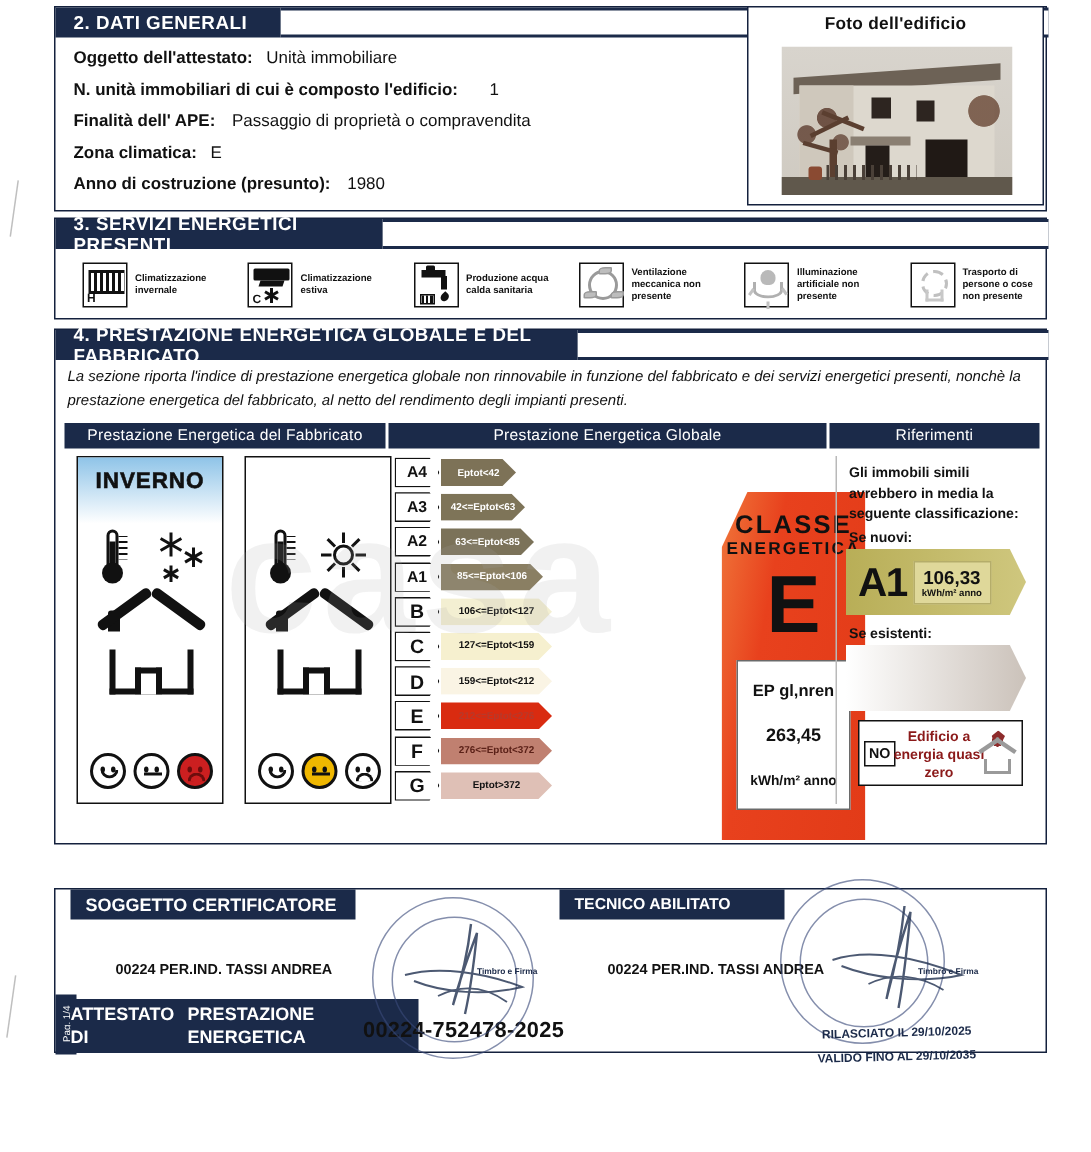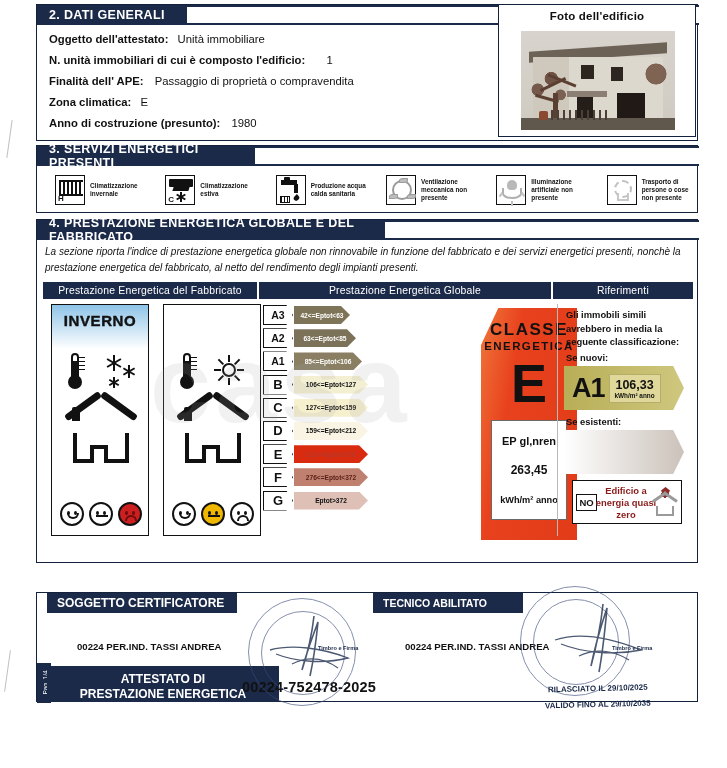--- a/index.html
+++ b/index.html
@@ -172,21 +172,21 @@
             border:1.6px solid #111; display:flex; align-items:center; justify-content:center;
             font-size:13px; font-weight:bold;
             clip-path:polygon(0 0, 78% 0, 100% 50%, 78% 100%, 0 100%); }
   .sbadge.small { font-size:10.5px; }
   .sarrow { position:absolute; left:31px; top:2px; height:18px;
             display:flex; align-items:center; justify-content:center;
             font-size:6.6px; font-weight:bold; color:#fff;
             clip-path:polygon(0 0, calc(100% - 9px) 0, 100% 50%, calc(100% - 9px) 100%, 0 100%); }
 
   
-  #classarrow { position:absolute; left:444px; top:88px; width:96px; height:232px;
+  #classarrow { position:absolute; left:444px; top:108px; width:96px; height:232px;
                 background:linear-gradient(100deg,#f0763a 0%, #e8411d 32%, #e23b18 100%);
                 clip-path:polygon(18% 0, 100% 0, 100% 100%, 0 100%, 0 16%); }
   #cl1 { position:absolute; left:0; top:12px; width:100%; text-align:center; font-size:17px; font-weight:bold; color:#111; letter-spacing:1.5px; }
   #cl2 { position:absolute; left:0; top:32px; width:100%; text-align:center; font-size:11.5px; font-weight:bold; color:#111; letter-spacing:1.4px; }
   #cl3 { position:absolute; left:0; top:44px; width:100%; text-align:center; font-size:54px; font-weight:bold; color:#111; line-height:62px; }
   #clbox { position:absolute; left:10px; top:112px; width:76px; height:100px; background:#fff; border:1.4px solid #6a6a6a; }
   #clb1 { position:absolute; left:0; top:14px; width:100%; text-align:center; font-size:11px; font-weight:bold; }
   #clb2 { position:absolute; left:0; top:42px; width:100%; text-align:center; font-size:12px; font-weight:bold; }
   #clb3 { position:absolute; left:0; top:74px; width:100%; text-align:center; font-size:9.2px; font-weight:bold; }
 
@@ -222,21 +222,21 @@
 
   
   #secbot { left:36px; top:592px; width:662px; height:110px; }
   #soghd { position:absolute; left:10px; top:0; width:190px; height:20px; background:#1b2a49; color:#fff;
            font-size:12px; font-weight:bold; display:flex; align-items:center; padding-left:10px; }
   #tecnhd { position:absolute; left:336px; top:0; width:150px; height:20px; background:#1b2a49; color:#fff;
             font-size:10.5px; font-weight:bold; display:flex; align-items:center; padding-left:10px; }
   #certname { position:absolute; left:40px; top:48px; font-size:9.6px; font-weight:bold; }
   #tecname { position:absolute; left:368px; top:48px; font-size:9.6px; font-weight:bold; }
   #attbar { position:absolute; left:10px; top:73px; width:232px; height:36px; background:#1b2a49; color:#fff;
-            display:flex; flex-direction:column; align-items:center; justify-content:flex-end;
+            display:flex; flex-direction:row; align-items:center; justify-content:center;
             font-size:12px; font-weight:bold; line-height:15px; }
   #pagetab { position:absolute; left:0px; top:70px; width:14px; height:40px; background:#1b2a49; }
   #pagetxt { position:absolute; left:-11px; top:16px; width:38px; transform:rotate(-90deg);
              font-size:6.5px; color:#fff; text-align:center; }
   #certnum { position:absolute; left:205px; top:86px; font-size:14.5px; font-weight:bold; letter-spacing:.2px; }
   #rilascio { position:absolute; left:548px; top:684px; font-size:8px; font-weight:bold;
               color:#1b2a49; transform:rotate(-1.5deg); }
   #valido { position:absolute; left:545px; top:700px; font-size:8px; font-weight:bold;
             color:#1b2a49; transform:rotate(-1.5deg); }
 
@@ -492,20 +492,24 @@
         <div class="face">
           <div class="eye l"></div>
             <div class="eye r"></div>
             <div class="mouth sad"></div>
         </div>
       </div>
     </div>
 
     <div class="scale">
       <div class="srow">
+        <div class="sbadge small">A4</div>
+        <div class="sarrow" style="width:50px;background:#7d7257;">Eptot&lt;42</div>
+      </div>
+      <div class="srow">
         <div class="sbadge small">A3</div>
         <div class="sarrow" style="width:56px;background:#7e7458;">42&lt;=Eptot&lt;63</div>
       </div>
       <div class="srow">
         <div class="sbadge small">A2</div>
         <div class="sarrow" style="width:62px;background:#7b7259;">63&lt;=Eptot&lt;85</div>
       </div>
       <div class="srow">
         <div class="sbadge small">A1</div>
         <div class="sarrow" style="width:68px;background:#8a7f63;">85&lt;=Eptot&lt;106</div>

